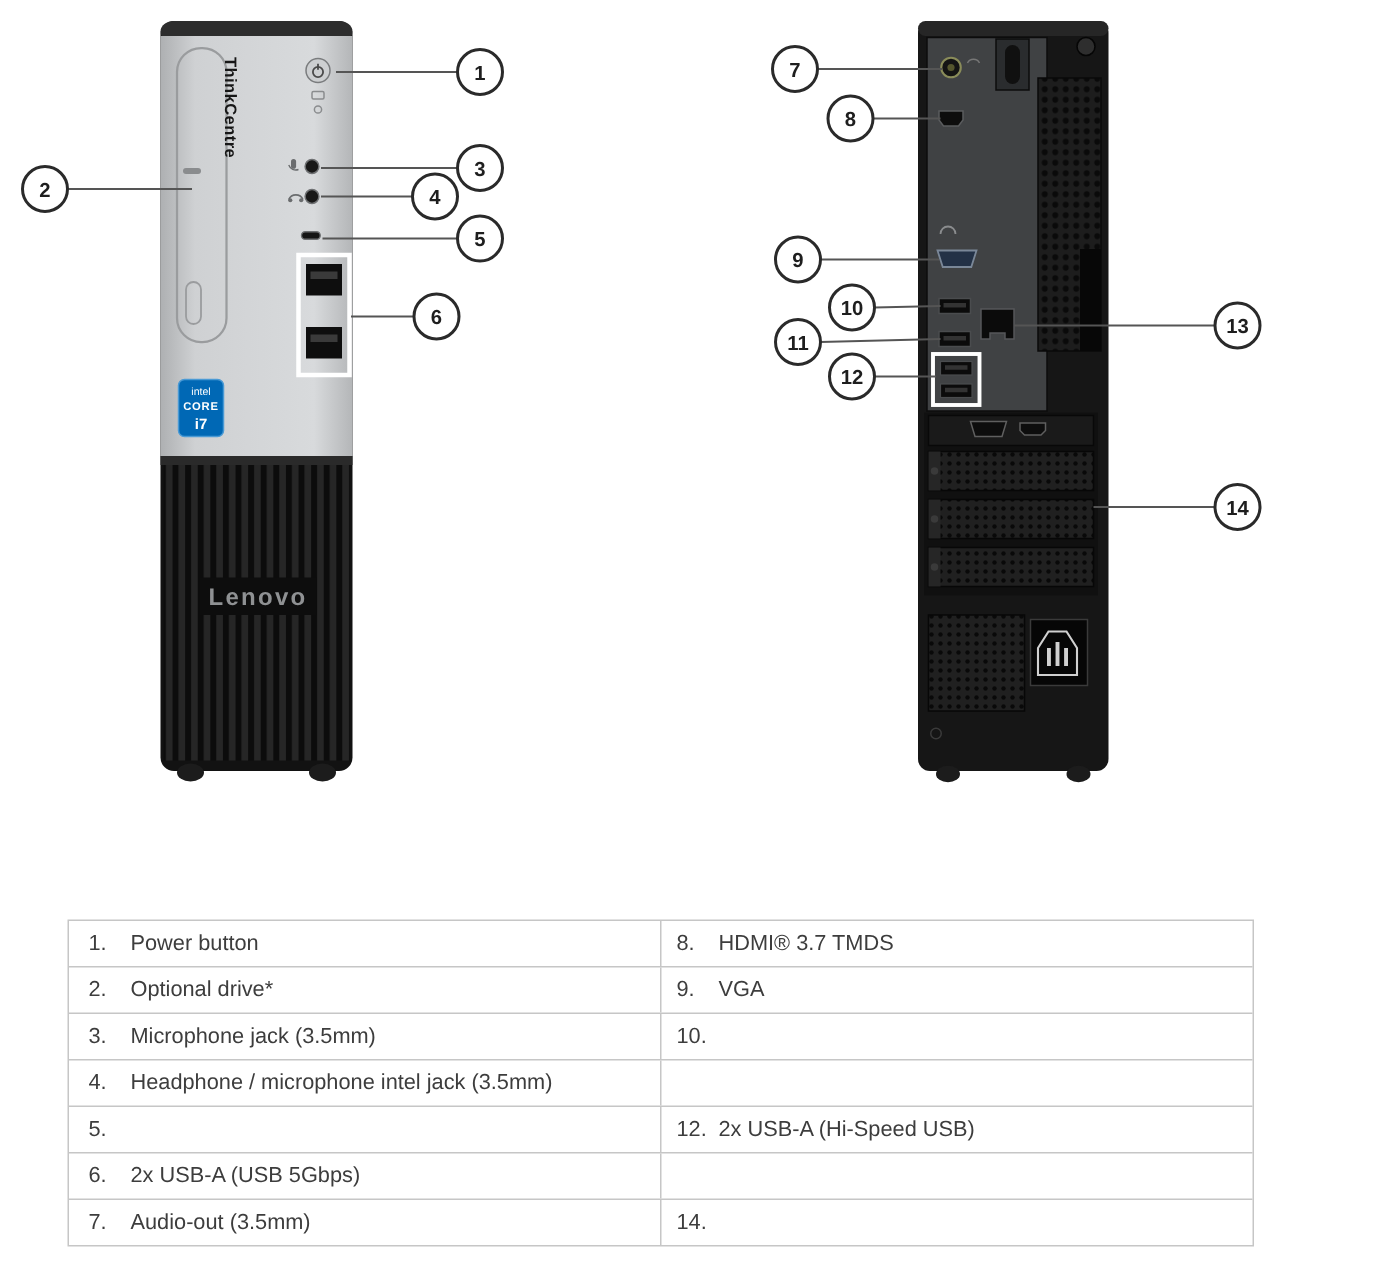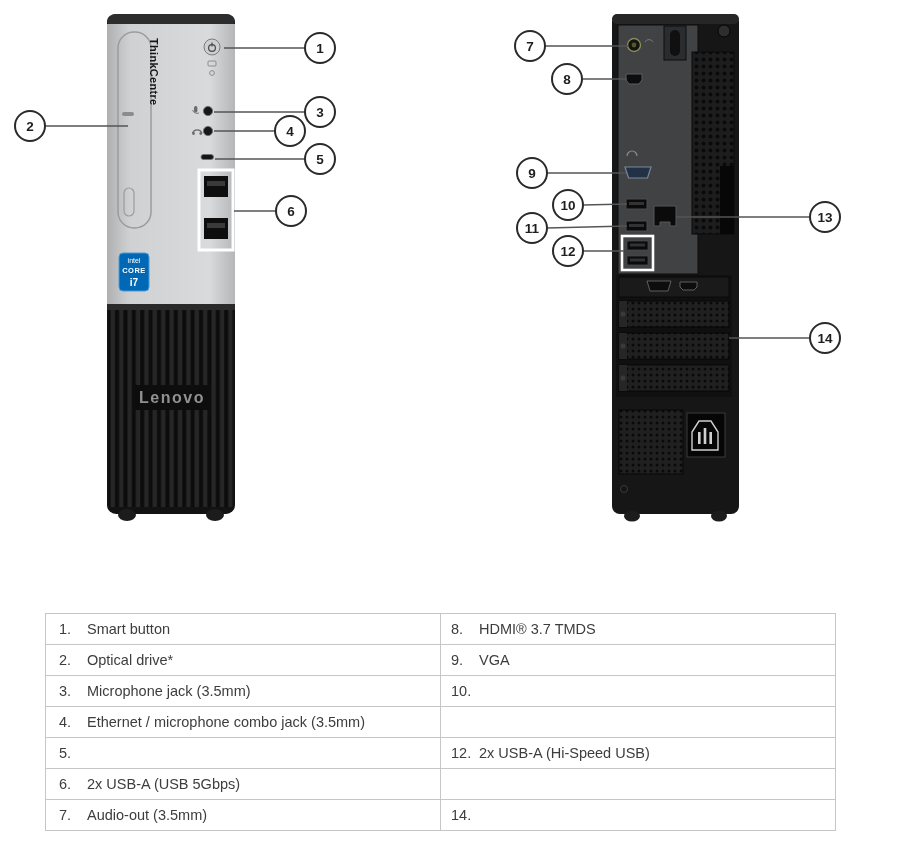--- a/index.html
+++ b/index.html
@@ -289,50 +289,50 @@
     <g>
       <circle cx="825" cy="338" r="15" fill="#ffffff" stroke="#2a2a2a" stroke-width="2"></circle>
       <text class="co-num" x="825" y="343" text-anchor="middle">14</text>
     </g>
   </svg>
 
   <div class="spec-table">
     <div class="t-row">
       <div class="t-cell left">
         <span class="t-num">1.</span>
-        <span>Smart button</span>
+        <span>Power button</span>
       </div>
       <div class="t-cell right">
         <span class="t-num">8.</span>
         <span>HDMI® 3.7 TMDS</span>
       </div>
     </div>
     <div class="t-row">
       <div class="t-cell left">
         <span class="t-num">2.</span>
-        <span>Optical drive*</span>
+        <span>Optional drive*</span>
       </div>
       <div class="t-cell right">
         <span class="t-num">9.</span>
         <span>VGA</span>
       </div>
     </div>
     <div class="t-row">
       <div class="t-cell left">
         <span class="t-num">3.</span>
         <span>Microphone jack (3.5mm)</span>
       </div>
       <div class="t-cell right">
         <span class="t-num">10.</span>
       </div>
     </div>
     <div class="t-row">
       <div class="t-cell left">
         <span class="t-num">4.</span>
-        <span>Ethernet / microphone combo jack (3.5mm)</span>
+        <span>Headphone / microphone intel jack (3.5mm)</span>
       </div>
     </div>
     <div class="t-row">
       <div class="t-cell left">
         <span class="t-num">5.</span>
       </div>
       <div class="t-cell right">
         <span class="t-num">12.</span>
         <span>2x USB-A (Hi-Speed USB)</span>
       </div>

